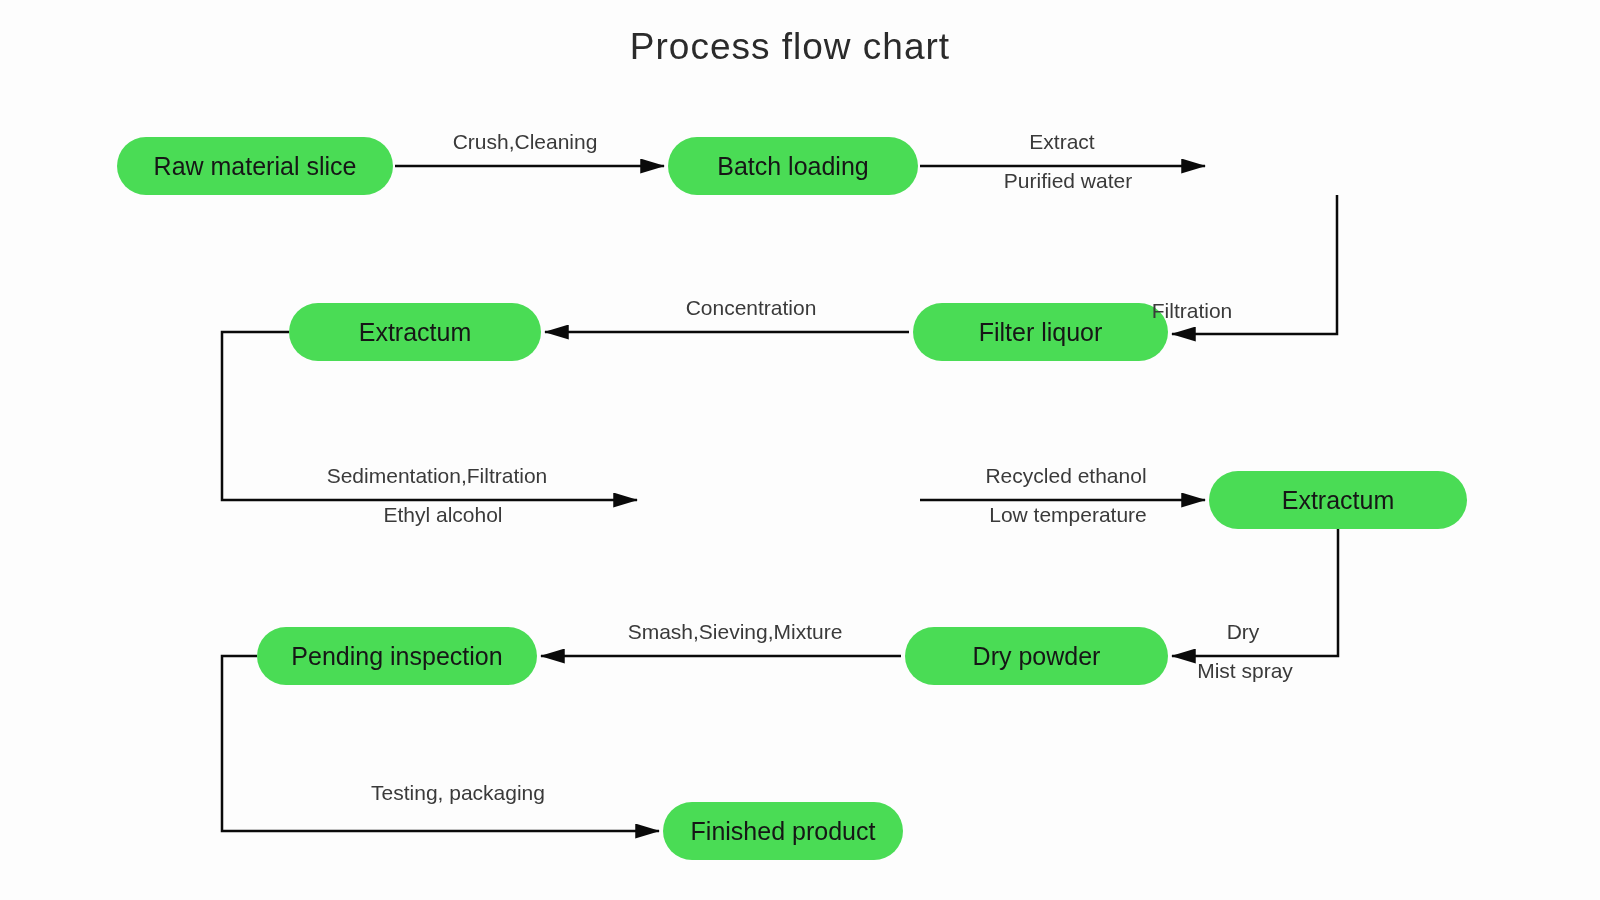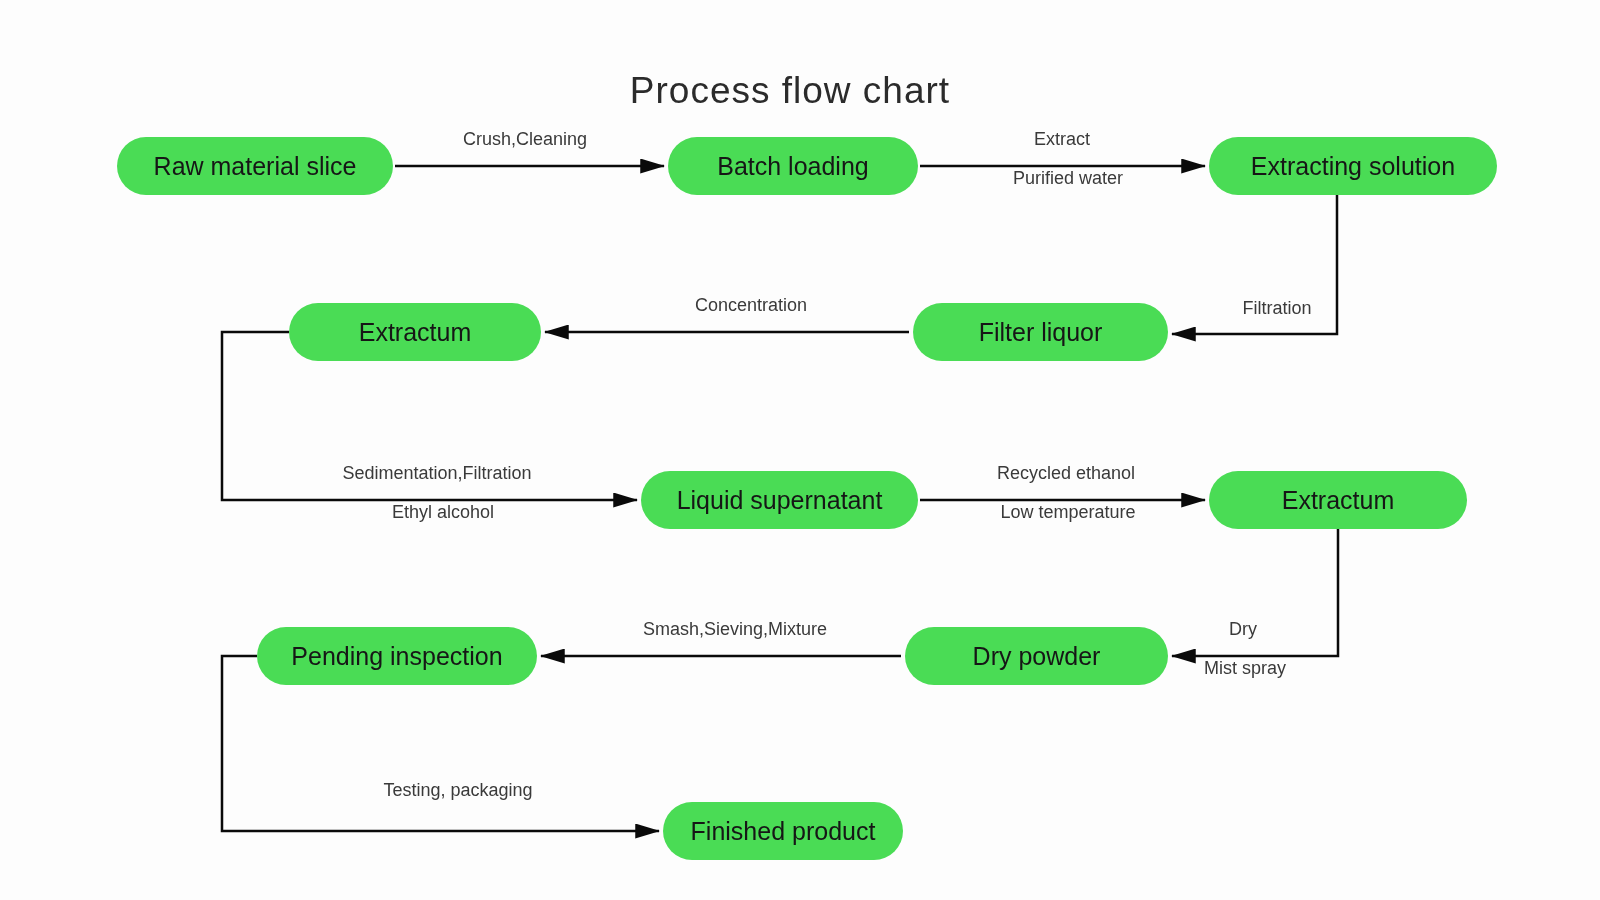--- a/index.html
+++ b/index.html
@@ -4,33 +4,33 @@
 <style>
   html,body{margin:0;padding:0;background:#fdfdfd;}
   .canvas{
     position:relative;width:1600px;height:900px;overflow:hidden;
     background:#fdfdfd;
     font-family:"Liberation Sans", sans-serif;
     color:#2d2d2d;
   }
   .title{
     position:absolute;left:790px;top:26px;transform:translateX(-50%);
-    font-size:37px;font-weight:300;letter-spacing:1px;color:#2b2b2b;white-space:nowrap;margin-top:44px;
+    font-size:37px;font-weight:300;letter-spacing:1px;color:#2b2b2b;white-space:nowrap;
   }
   .edges{position:absolute;left:0;top:0;}
   .edges polyline,.edges line{stroke:var(--line-color,#0a0a0a);stroke-width:2.5;fill:none;}
   .node{
     position:absolute;height:58px;border-radius:29px;
     background:var(--node-fill,#4adc55);
     display:flex;align-items:center;justify-content:center;
     font-size:25px;font-weight:300;color:#161616;white-space:nowrap;
   }
   .edge-label{
     position:absolute;transform:translateX(-50%);
-    font-size:18px;font-weight:300;color:#3a3a3a;white-space:nowrap;line-height:1.1;
+    font-size:21px;font-weight:300;color:#3a3a3a;white-space:nowrap;line-height:1.1;
   }
 </style>
 </head>
 <body style="background: rgb(253, 253, 253);">
 
 <div class="canvas">
 
   <div class="title">Process flow chart</div>
 
   <svg class="edges" width="1600" height="900">
@@ -45,33 +45,31 @@
     <line x1="909" y1="332" x2="545" y2="332" marker-end="url(#ah)"></line>
     <polyline points="289,332 222,332 222,500 637,500" marker-end="url(#ah)"></polyline>
     <line x1="920" y1="500" x2="1205" y2="500" marker-end="url(#ah)"></line>
     <polyline points="1338,529 1338,656 1172,656" marker-end="url(#ah)"></polyline>
     <line x1="901" y1="656" x2="541" y2="656" marker-end="url(#ah)"></line>
     <polyline points="257,656 222,656 222,831 659,831" marker-end="url(#ah)"></polyline>
   </svg>
 
   <div class="node" style="left:117px;top:137px;width:276px;">Raw material slice</div>
   <div class="node" style="left:668px;top:137px;width:250px;">Batch loading</div>
-  <div class="node" style="left:1209px;top:137px;width:288px;">Extracting solution</div>
   <div class="node" style="left:289px;top:303px;width:252px;">Extractum</div>
   <div class="node" style="left:913px;top:303px;width:255px;">Filter liquor</div>
-  <div class="node" style="left:641px;top:471px;width:277px;">Liquid supernatant</div>
   <div class="node" style="left:1209px;top:471px;width:258px;">Extractum</div>
   <div class="node" style="left:257px;top:627px;width:280px;text-align:center;">Pending inspection</div>
   <div class="node" style="left:905px;top:627px;width:263px;text-align:center;">Dry powder</div>
   <div class="node" style="left:663px;top:802px;width:240px;">Finished product</div>
 
   <div class="edge-label" style="left:525px;top:130px;">Crush,Cleaning</div>
   <div class="edge-label" style="left:1062px;top:130px;">Extract</div>
   <div class="edge-label" style="left:1068px;top:169px;">Purified water</div>
-  <div class="edge-label" style="left:1277px;top:299px;">Filtration</div>
+  <div class="edge-label" style="left:1192px;top:299px;">Filtration</div>
   <div class="edge-label" style="left:731px;top:296px;margin-left:20px;">Concentration</div>
   <div class="edge-label" style="left:437px;top:464px;">Sedimentation,Filtration</div>
   <div class="edge-label" style="left:443px;top:503px;">Ethyl alcohol</div>
   <div class="edge-label" style="left:1066px;top:464px;">Recycled ethanol</div>
   <div class="edge-label" style="left:1068px;top:503px;">Low temperature</div>
   <div class="edge-label" style="left:1243px;top:620px;">Dry</div>
   <div class="edge-label" style="left:1245px;top:659px;">Mist spray</div>
   <div class="edge-label" style="left:735px;top:620px;">Smash,Sieving,Mixture</div>
   <div class="edge-label" style="left:458px;top:781px;">Testing, packaging</div>
 

